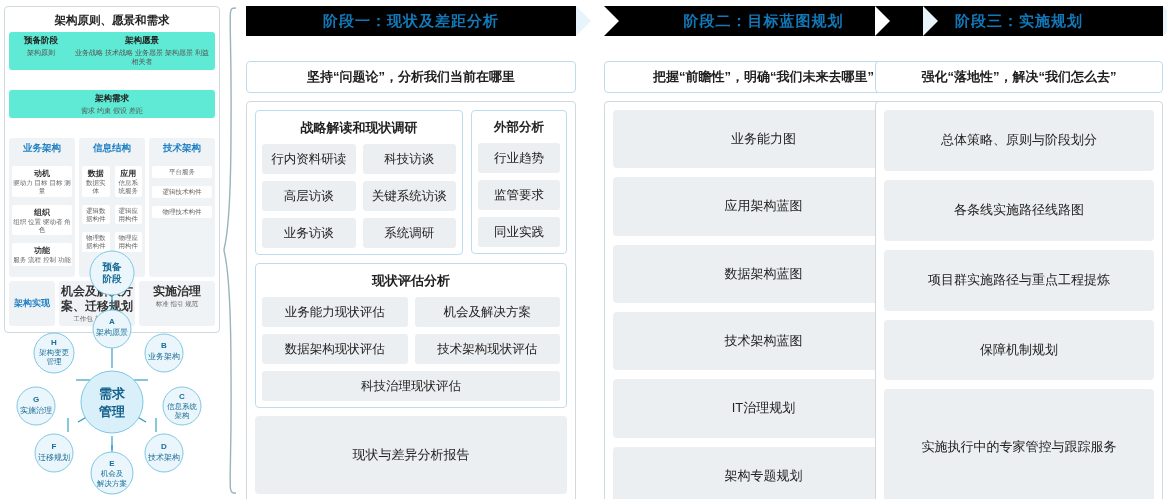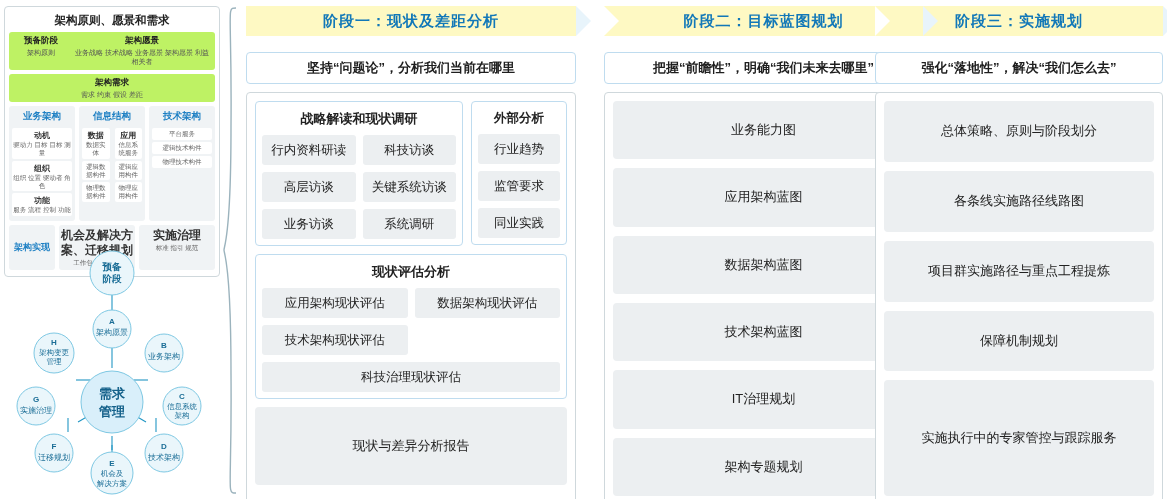--- a/index.html
+++ b/index.html
@@ -18,30 +18,30 @@
   .panel-top{
     position:absolute;left:4px;top:6px;width:216px;
     border:1px solid #cfd8dc;border-radius:4px;background:#fff;
     box-sizing:border-box;padding:4px 4px 6px 4px;
   }
   .ttl{
     text-align:center;font-size:11.5px;font-weight:bold;color:#222;
     padding:2px 0 4px 0;
   }
   .band{
-    background:#bef264;border-radius:3px;margin-bottom:4px;padding:3px 4px;
+    background:#5eead4;border-radius:3px;margin-bottom:20px;padding:3px 4px;
   }
   .band-row{display:flex;gap:4px;align-items:stretch;}
   .cellgrp{flex:1;text-align:center;}
   .cellgrp .h{font-size:8.5px;font-weight:bold;color:#222;margin-bottom:2px;}
   .cellgrp .s{font-size:7px;color:#555;line-height:1.25;}
   .three{display:flex;gap:4px;}
   .col{flex:1;background:#f0f3f5;border-radius:3px;padding:3px 2px;}
   .col .ch{text-align:center;font-size:9.5px;font-weight:bold;color:#1d7fc3;padding:1px 0 3px;}
-  .sub{background:#ffffff;border-radius:2px;margin:2px 1px;padding:2px 1px;text-align:center;}
+  .sub{background:#ffffff;border-radius:2px;margin:8px 1px;padding:2px 1px;text-align:center;}
   .sub .sh{font-size:8px;font-weight:bold;color:#333;}
   .sub .ss{font-size:6.5px;color:#666;line-height:1.2;}
 
   .bottom-row{display:flex;gap:4px;margin-top:4px;}
   .br-left{
     width:46px;background:#f0f3f5;border-radius:3px;
     display:flex;align-items:center;justify-content:center;
     font-size:9px;font-weight:bold;color:#1d7fc3;line-height:1.3;text-align:center;
   }
   .br-mid,.br-right{
@@ -56,38 +56,38 @@
   
   .brace{position:absolute;left:222px;top:6px;width:18px;height:489px;}
 
   
   .phase{position:absolute;top:6px;}
   .p1{left:246px;width:330px;}
   .p2{left:604px;width:319px;}
   .p3{left:875px;width:288px;}
 
   .chev{
-    position:relative;height:30px;background:#fef9c3;
+    position:relative;height:30px;background:#000000;
     display:flex;align-items:center;justify-content:center;
     font-size:15px;font-weight:bold;color:#1278b8;letter-spacing:1px;
   }
   .chev::after{
     content:"";position:absolute;right:-15px;top:0;
     width:0;height:0;border-top:15px solid transparent;border-bottom:15px solid transparent;
     border-left:15px solid #e8f4fb;z-index:3;
   }
   .chev::before{
     content:"";position:absolute;left:0;top:0;
     width:0;height:0;border-top:15px solid transparent;border-bottom:15px solid transparent;
     border-left:15px solid #ffffff;z-index:2;
   }
   .p1 .chev::before{display:none;}
 
   .slogan{
-    margin-top:16px;height:30px;border:1px solid #bfdcef;border-radius:4px;
+    margin-top:25px;height:30px;border:1px solid #bfdcef;border-radius:4px;
     background:#fff;display:flex;align-items:center;justify-content:center;
     font-size:13px;font-weight:bold;color:#1e1e1e;
   }
 
   .framebox{
     margin-top:8px;border:1px solid #cfd8dc;border-radius:4px;background:#fff;
     box-sizing:border-box;padding:8px;
   }
   .p1 .framebox{height:413px;}
   .p2 .framebox{height:413px;display:flex;flex-direction:column;gap:9px;}
@@ -326,21 +326,22 @@
             <div class="chip">行业趋势</div>
             <div class="chip">监管要求</div>
             <div class="chip" style="margin-bottom:0;">同业实践</div>
           </div>
         </div>
       </div>
 
       <div class="innerbox" style="margin-top:8px;">
         <div class="inner-title">现状评估分析</div>
         <div class="chips">
-          <div class="chip half">应用架构现状评估</div>
+          <div class="chip half">业务能力现状评估</div>
+          <div class="chip half">机会及解决方案</div>
           <div class="chip half">数据架构现状评估</div>
           <div class="chip half">技术架构现状评估</div>
           <div class="chip full">科技治理现状评估</div>
         </div>
       </div>
 
       <div class="report">现状与差异分析报告</div>
     </div>
   </div>
 

